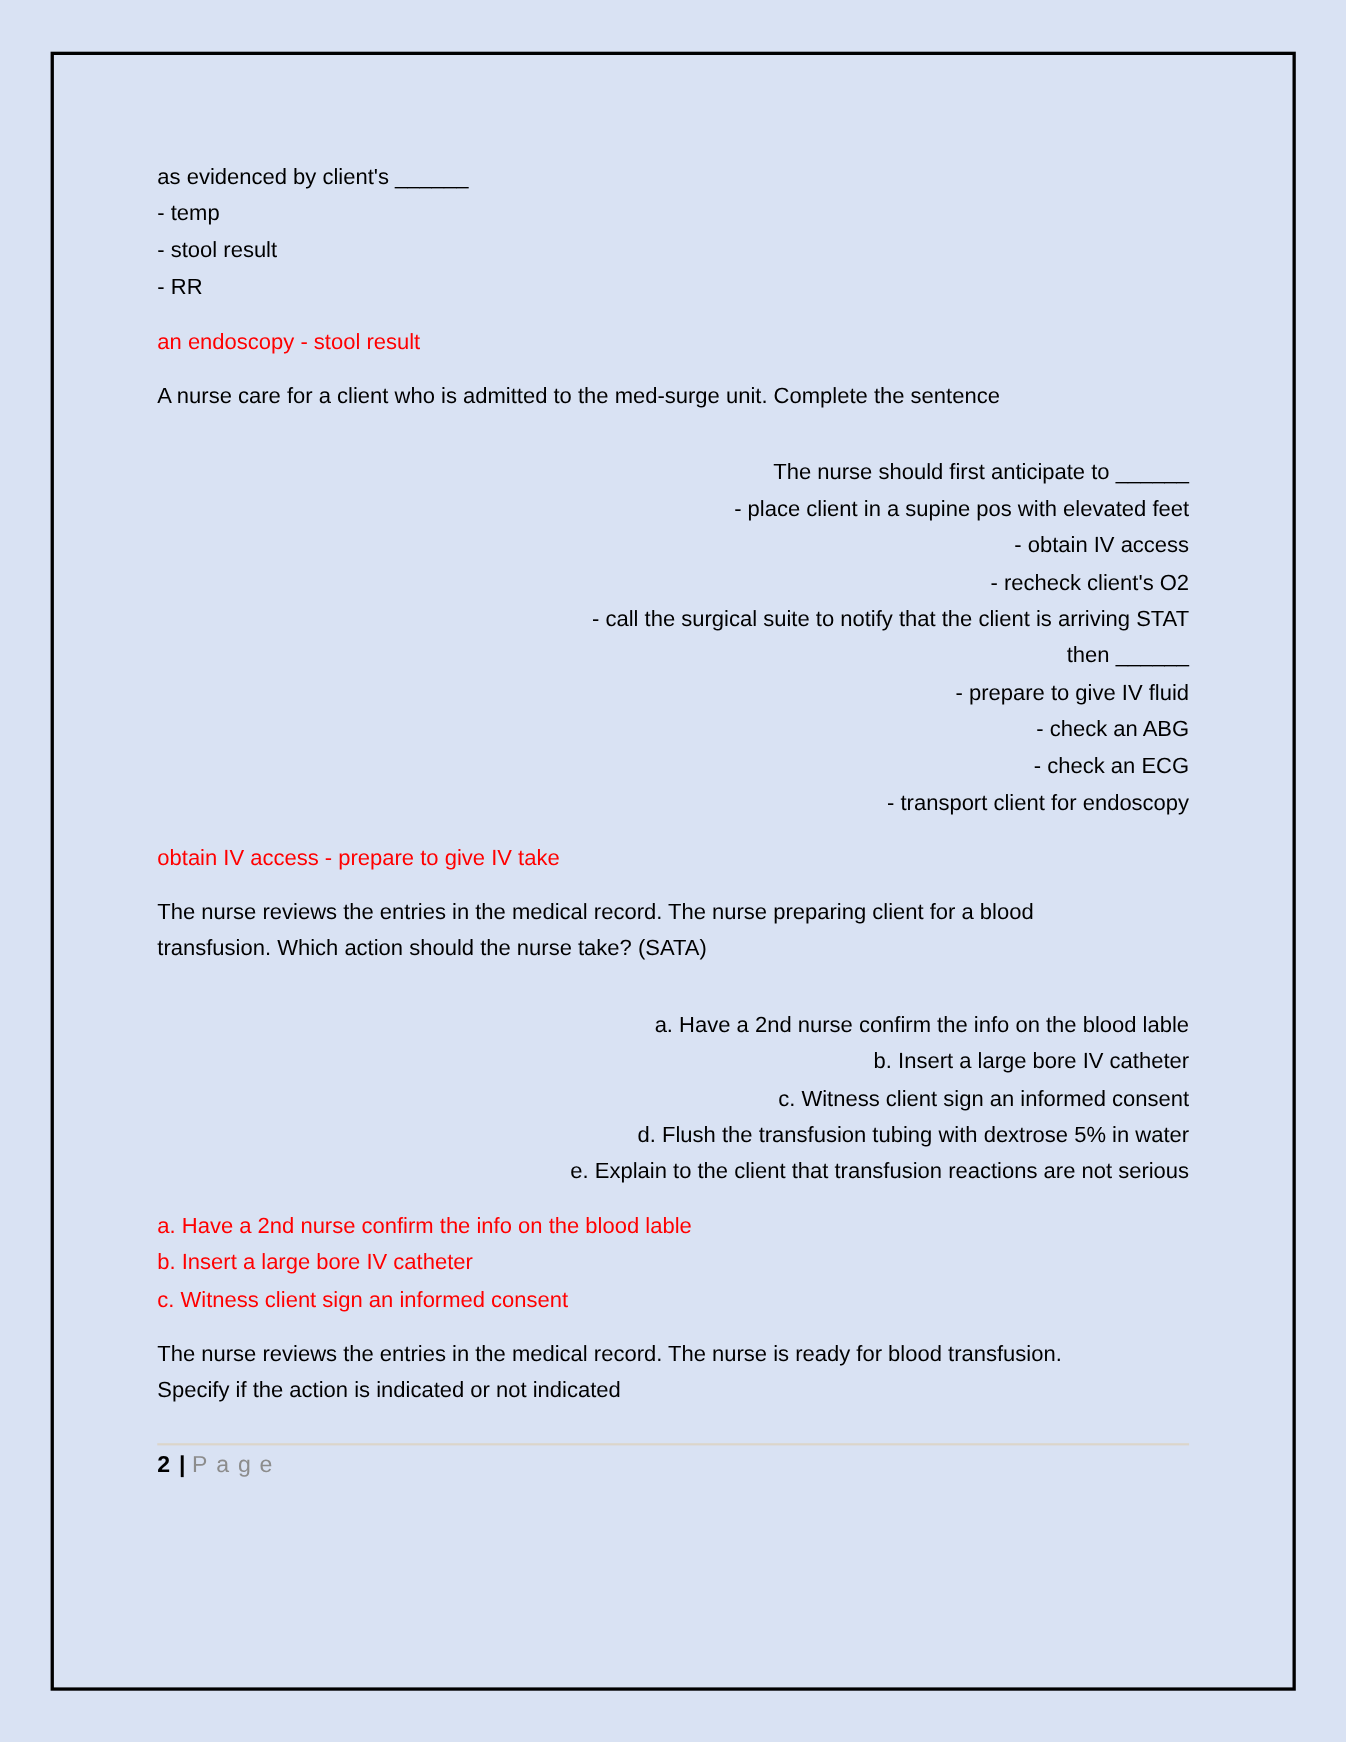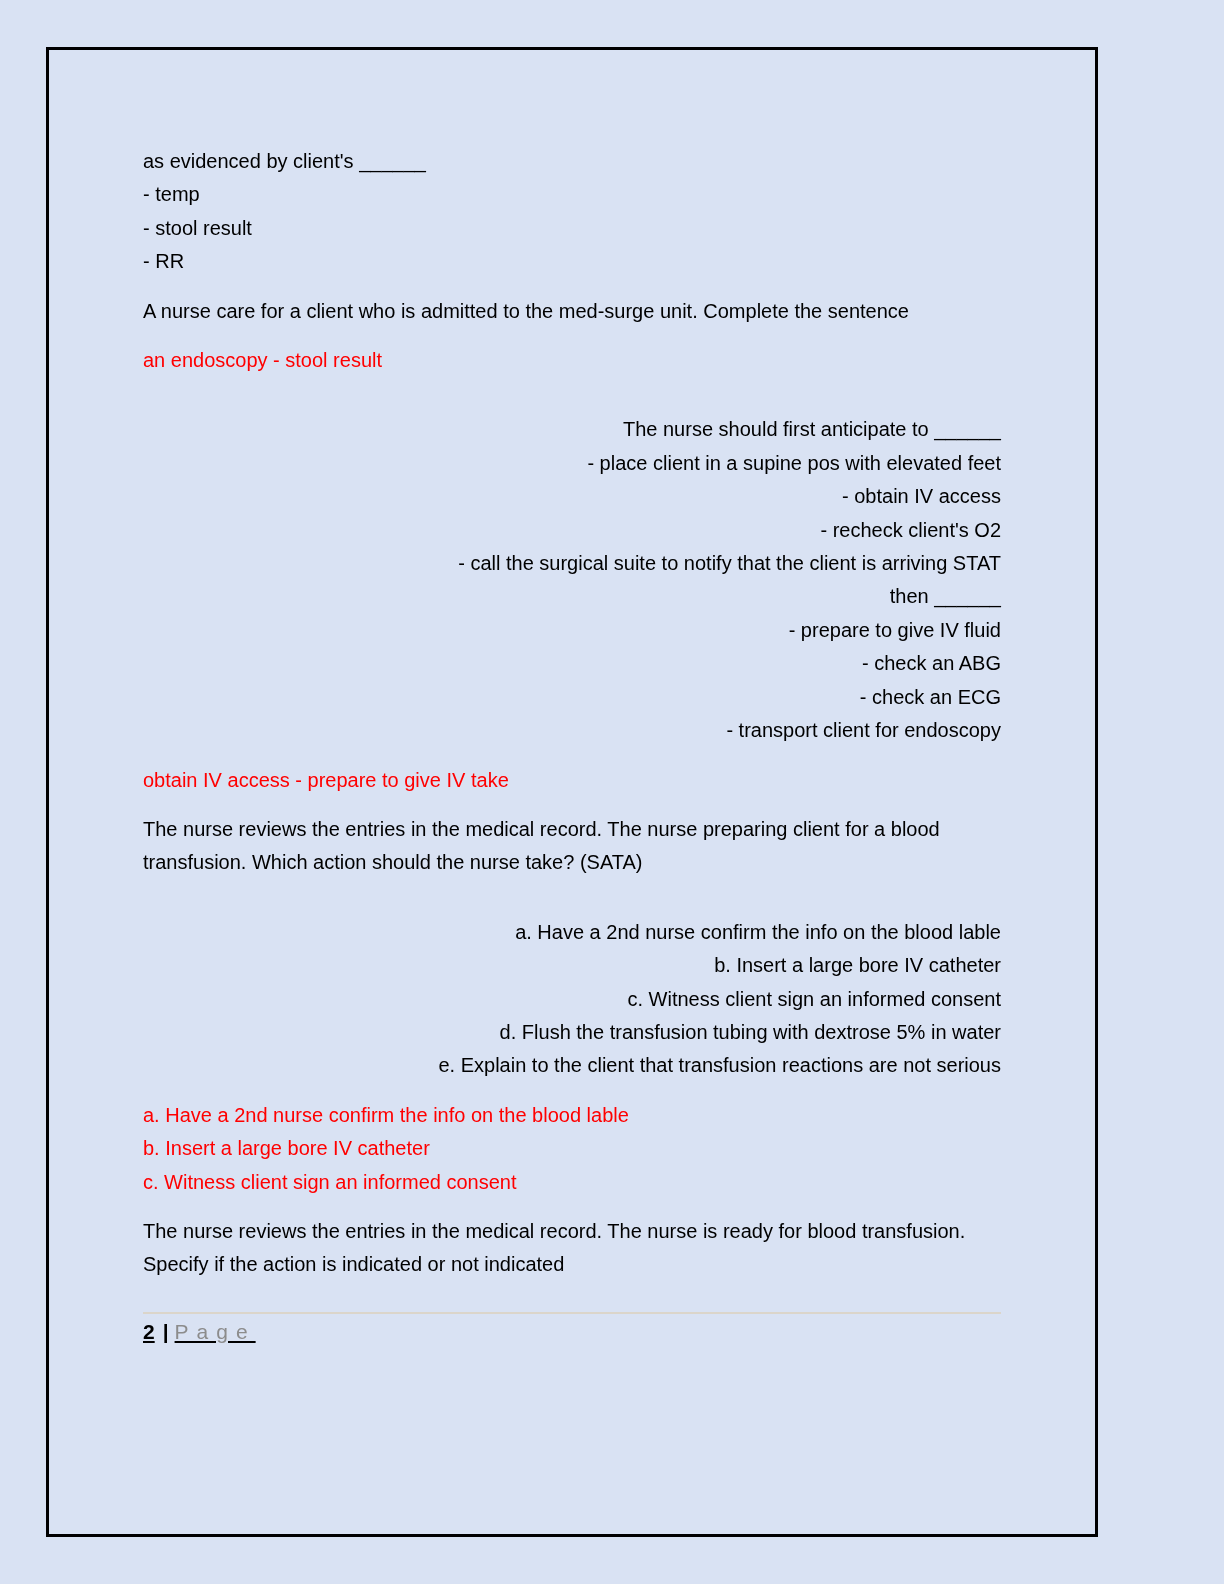--- a/index.html
+++ b/index.html
@@ -11,21 +11,21 @@
   body {
     width: 1224px;
     height: 1584px;
     position: relative;
     overflow: hidden;
   }
   .page-frame {
     position: absolute;
     left: 46px;
     top: 47px;
-    width: 1052px;
+    width: 1132px;
     height: 1490px;
     border: 3px solid #000000;
     box-sizing: border-box;
     background: #d9e2f3;
   }
   .page-content {
     padding: 95px 94px 0 94px;
     color: #000000;
   }
   .para {
@@ -40,21 +40,20 @@
   }
   .para.after-blank {
     margin-top: 36px;
     text-align: right;
   }
   .para.answer {
     color: #ff0000;
   }
   .page-footer {
     margin-top: 30px;
-    text-decoration: underline;
   }
   .footer-rule {
     height: 2px;
     background: #dbd5ca;
     width: 100%;
   }
   .footer-text {
     margin-top: 3px;
     font-size: 21px;
     line-height: 30px;
@@ -77,23 +76,23 @@
 <body>
 
 <div class="page-frame">
   <div class="page-content">
 
     <p class="para first">as evidenced by client's ______
 - temp
 - stool result
 - RR</p>
 
+    <p class="para answer">an endoscopy - stool result</p>
+
     <p class="para">A nurse care for a client who is admitted to the med-surge unit. Complete the sentence</p>
-
-    <p class="para answer">an endoscopy - stool result</p>
 
     <p class="para after-blank">The nurse should first anticipate to ______
 - place client in a supine pos with elevated feet
 - obtain IV access
 - recheck client's O2
 - call the surgical suite to notify that the client is arriving STAT
 then ______
 - prepare to give IV fluid
 - check an ABG
 - check an ECG

